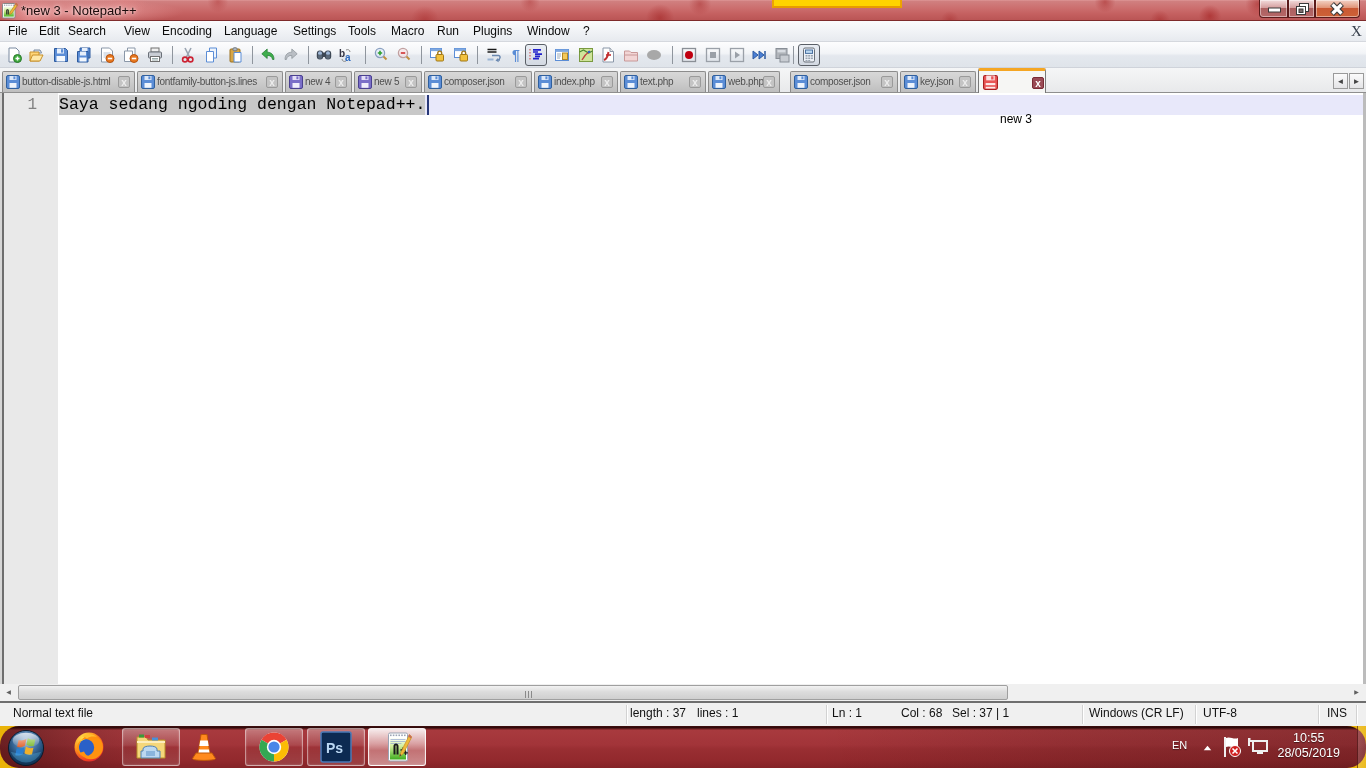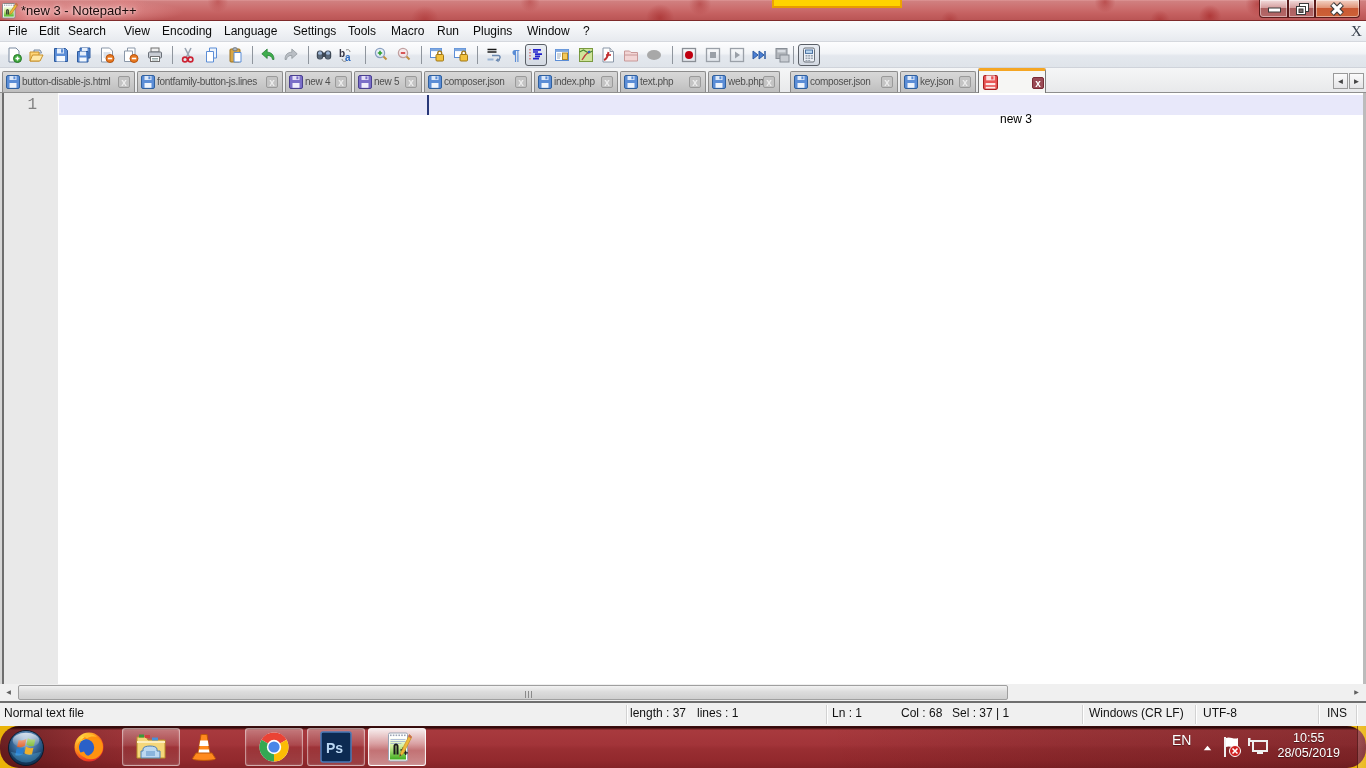--- a/index.html
+++ b/index.html
@@ -480,34 +480,35 @@
       </div>
     <div class="tabarrow" style="left:1333px">◄</div>
     <div class="tabarrow" style="left:1349px">►</div>
   </div>
 
   <div class="abs" style="left:0;top:93px;width:2px;height:591px;background:#d6d6d6;z-index:5"></div>
   <div class="abs" id="editor">
     <div id="gutter"></div>
     <div id="curline"></div>
     <div id="lnum">1</div>
+    <div id="seltext">Saya sedang ngoding dengan Notepad++.</div>
     <div id="caret" style="left:423px"></div>
   </div>
 
   <div class="abs" id="hscroll">
     <div class="sbtn" style="left:0">◀</div>
     <div id="hthumb">
         <div id="hgrip"></div>
       </div>
     <div class="sbtn" style="left:1348px">▶</div>
   </div>
 
   <div class="abs" id="statusline"></div>
   <div class="abs" id="statusbar">
-    <span class="seg" style="left:4px">Normal text file</span>
+    <span class="seg" style="left:13px">Normal text file</span>
     <span class="segline" style="left:626px"></span>
     <span class="seg" style="left:630px">length : 37</span>
     <span class="seg" style="left:697px">lines : 1</span>
     <span class="segline" style="left:826px"></span>
     <span class="seg" style="left:832px">Ln : 1</span>
     <span class="seg" style="left:901px">Col : 68</span>
     <span class="seg" style="left:952px">Sel : 37 | 1</span>
     <span class="segline" style="left:1082px"></span>
     <span class="seg" style="left:1089px">Windows (CR LF)</span>
     <span class="segline" style="left:1195px"></span>
@@ -619,21 +620,21 @@
           <path d="M9.5 9.5h15M9.5 11.5h15M9.5 13.5h11"></path>
         </g>
       <path d="M12.5 24.5 v-8.5 c0-3.5 5-3.5 5 0 v8.5 h-2 v-8.5 c0-1-1-1-1 0 v8.5z" fill="#1a1a1a"></path>
       <path d="M19.5 19.3h1.8v-1.8h1.4v1.8h1.8v1.4h-1.8v1.8h-1.4v-1.8h-1.8z" fill="#1a1a1a"></path>
       <path d="M22.6 22.3h1.5v-1.5h1.2v1.5h1.5v1.2h-1.5v1.5h-1.2v-1.5h-1.5z" fill="#1a1a1a"></path>
       <path d="M28.5 4.5 L20 22 l-1.5 4.5 3.8-2.8 L30.8 7z" fill="#f0b93a" stroke="#c08a1a" stroke-width=".6"></path>
       <path d="M28.5 4.5 l2.3 2.5 -1.2 1.5 -2.5-2.5z" fill="#c86a5a"></path>
       <path d="M18.5 26.5 l1.8-1.3 -1.3-1.2z" fill="#3a3a3a"></path>
     </svg>
 
-    <span class="abs" style="left:1172px;top:6px;color:#fff;font-size:14px;text-shadow:0 1px 1px rgba(0,0,0,.5)">EN</span>
+    <span class="abs" style="left:1172px;top:13px;color:#fff;font-size:11px;text-shadow:0 1px 1px rgba(0,0,0,.5)">EN</span>
     <svg class="abs" style="left:1203px;top:19px;width:9px;height:6px" viewBox="0 0 12 8">
         <path d="M1 7 L6 1 L11 7z" fill="#fff"></path>
       </svg>
     <svg class="abs" style="left:1222px;top:10px;width:20px;height:22px" viewBox="0 0 20 22">
       <path d="M3 1 v20" stroke="#f0f0f0" stroke-width="2"></path>
       <path d="M4 2 c4-2 8 2 12 0 v9 c-4 2-8-2-12 0z" fill="#fff"></path>
       <circle cx="13" cy="15" r="5.5" fill="#d02020" stroke="#fff"></circle>
       <path d="M10.5 12.5 l5 5 M15.5 12.5 l-5 5" stroke="#fff" stroke-width="1.6"></path>
     </svg>
     <svg class="abs" style="left:1247px;top:11px;width:22px;height:20px" viewBox="0 0 22 20">

